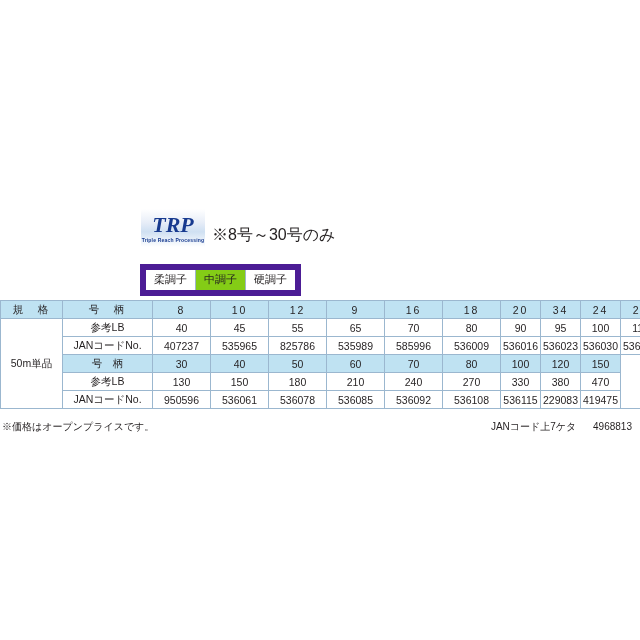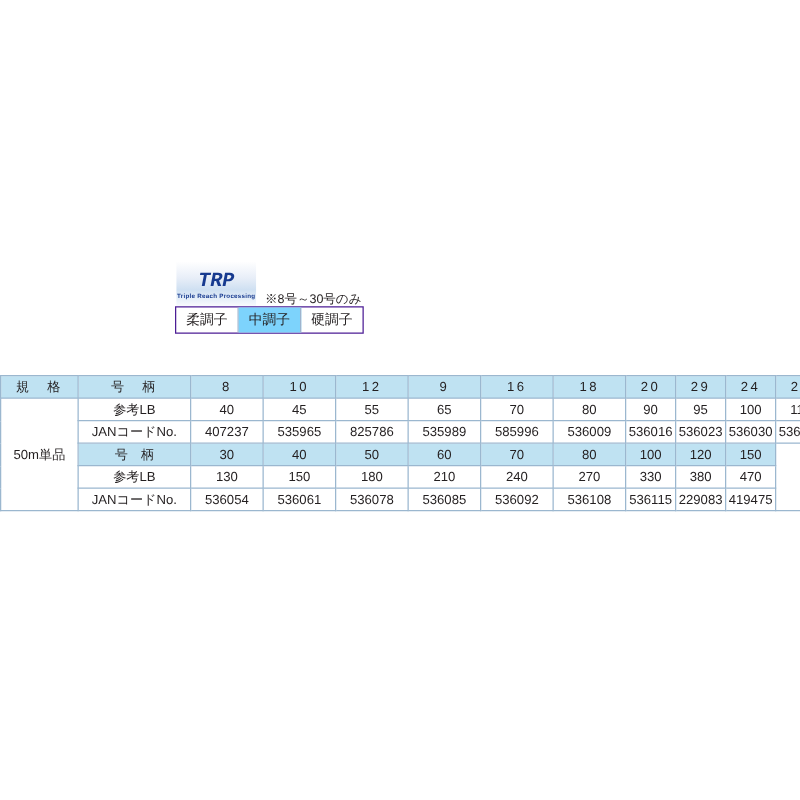--- a/index.html
+++ b/index.html
@@ -35,62 +35,62 @@
     height: 38px;
     background: linear-gradient(to bottom, #ffffff 0%, #e8eef8 35%, #cfe0f2 60%, #ffffff 100%);
     border: 1px solid #ffffff;
     display: flex;
     flex-direction: column;
     align-items: center;
     justify-content: center;
     line-height: 1;
   }
   .logo-main {
-    font-family: Liberation Mono, monospace;
+    font-family: Liberation Serif, serif;
     font-weight: bold;
     font-style: italic;
-    font-size: 16px;
+    font-size: 22px;
     color: #173a8f;
     letter-spacing: 0px;
   }
   .logo-sub {
     font-size: 5px;
     color: #173a8f;
     font-weight: bold;
     margin-top: 2px;
     letter-spacing: .2px;
     white-space: nowrap;
   }
   .logo-note {
-    font-size: 10px;
+    font-size: 16px;
     color: #231f20;
     margin-left: 6px;
     padding-bottom: 2px;
     white-space: nowrap;
   }
 
   
   .taper-row {
     position: absolute;
     left: 140px;
-    top: 245px;
+    top: 264px;
     display: flex;
-    border: 1px solid #4c1d95;
+    border: 6px solid #4c1d95;
     background: #ffffff;
   }
   .taper-cell {
     font-size: 11px;
     color: #231f20;
     padding: 2px 8px 3px 8px;
     border-right: 1px solid #9fb4cd;
     white-space: nowrap;
   }
   .taper-cell:last-child { border-right: none; }
   .taper-cell.active {
-    background: #7dd3fc;
+    background: #84cc16;
   }
 
   
   .tbl-wrap {
     position: absolute;
     left: 0;
     top: 300px;
     width: 640px;
     border-radius: 31px;
   }
@@ -188,21 +188,21 @@
           <tr>
         <td class="hdr">規　格</td>
         <td class="hdr">号　柄</td>
         <td class="hdr">8</td>
         <td class="hdr">10</td>
         <td class="hdr">12</td>
         <td class="hdr">9</td>
         <td class="hdr">16</td>
         <td class="hdr">18</td>
         <td class="hdr">20</td>
-        <td class="hdr">29</td>
+        <td class="hdr">34</td>
         <td class="hdr">24</td>
         <td class="hdr">26</td>
       </tr>
 
       <tr>
         <td rowspan="5" class="lbl">50m単品</td>
         <td>参考LB</td>
         <td>40</td>
         <td>45</td>
         <td>55</td>
@@ -251,28 +251,35 @@
         <td>210</td>
         <td>240</td>
         <td>270</td>
         <td>330</td>
         <td>380</td>
         <td>470</td>
       </tr>
 
       <tr>
         <td>JANコードNo.</td>
-        <td>536054</td>
+        <td>950596</td>
         <td>536061</td>
         <td>536078</td>
         <td>536085</td>
         <td>536092</td>
         <td>536108</td>
         <td>536115</td>
         <td>229083</td>
         <td>419475</td>
       </tr>
     </tbody>
       </table>
   </div>
 
+  <div class="footer">
+    <div class="note-left">※価格はオープンプライスです。</div>
+    <div class="note-right">
+      <span>JANコード上7ケタ</span>
+      <span>4968813</span>
+    </div>
+  </div>
 
 </div>
 
 </body></html>

